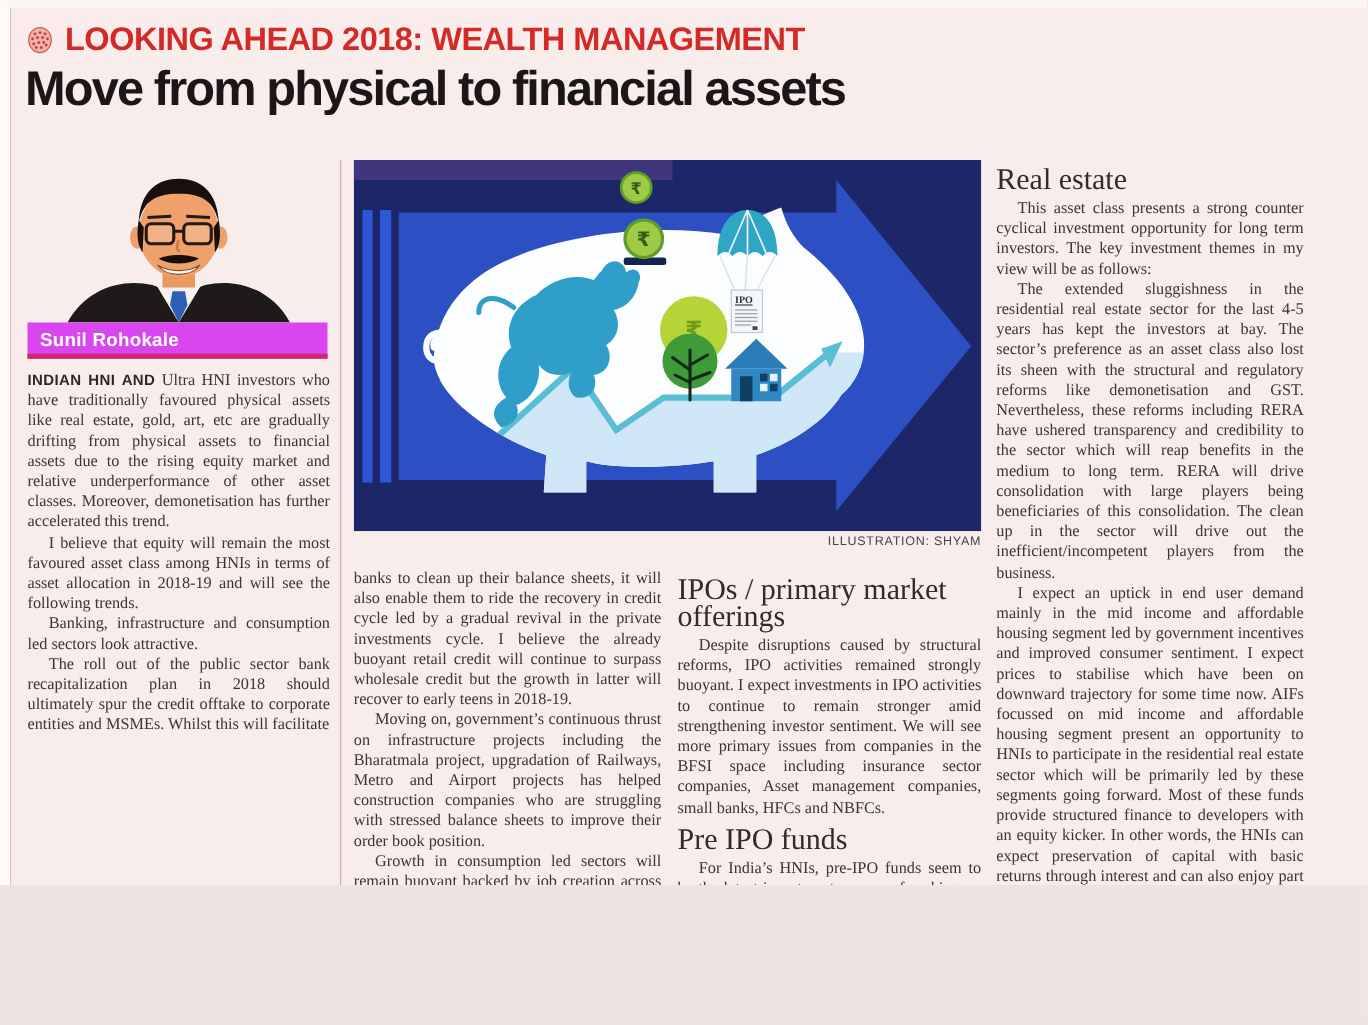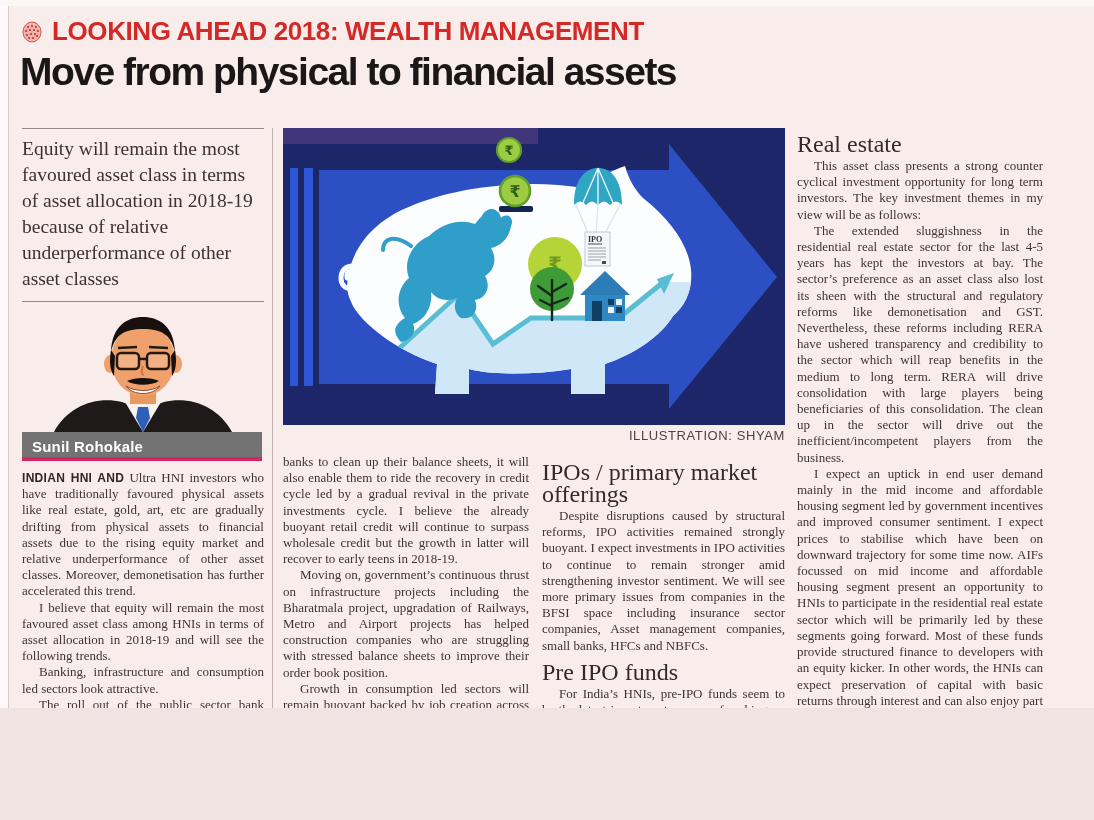--- a/index.html
+++ b/index.html
@@ -17,31 +17,31 @@
   
   .col1 { position:absolute; left:22px; top:128px; width:242px; height:692px; }
   .col-rule { position:absolute; left:272px; top:128px; width:1px; height:690px; background:#c3b1b0; }
   .mid { position:absolute; left:283px; top:128px; width:502px; }
   .col2 { position:absolute; left:283px; top:454px; width:246px; height:364px; overflow:hidden; }
   .col3 { position:absolute; left:542px; top:454px; width:243px; height:364px; overflow:hidden; }
   .col4 { position:absolute; left:797px; top:126px; width:246px; height:694px; overflow:hidden; }
 
   .standfirst { border-top:1px solid #95878a; border-bottom:1px solid #95878a; padding:7px 0 9px; font-size:19.5px; line-height:26px; color:#3c3134; }
   .portrait { display:block; margin-top:8px; width:242px; height:122px; }
-  .name-bar { width:240px; height:29px; background:#737373; border-bottom:4px solid #d4266a; color:#fff;
+  .name-bar { width:240px; height:29px; background:#d946ef; border-bottom:4px solid #d4266a; color:#fff;
               font-family:"Liberation Sans","DejaVu Sans",sans-serif; font-weight:bold; font-size:15px; line-height:29px; padding-left:10px; letter-spacing:0.2px; }
   .body-text { font-size:13px; line-height:16.2px; color:#3d3336; text-align:justify; }
   .body-text p { text-indent:17px; }
   .body-text p.noindent { text-indent:0; }
   .leadin { font-family:"Liberation Sans","DejaVu Sans",sans-serif; font-weight:bold; font-size:12px; letter-spacing:0.3px; color:#2e2628; }
   .subhead { font-size:24px; line-height:22px; color:#322a2c; margin:7px 0 3px; text-align:left; text-indent:0; font-weight:normal; }
   .col1 .body-text { margin-top:9px; height:340px; overflow:hidden; }
 
   .illus-wrap { width:502px; height:297px; display:block; }
-  .illus-credit { width:502px; text-align:right; font-family:"Liberation Sans","DejaVu Sans",sans-serif; font-size:13px; letter-spacing:0.6px; color:#4c4347; margin-top:3px; }
+  .illus-credit { width:502px; text-align:right; font-family:"Liberation Sans","DejaVu Sans",sans-serif; font-size:10px; letter-spacing:0.6px; color:#4c4347; margin-top:3px; }
 
   .byline { margin-top:2px; text-align:right; font-style:italic; font-size:14px; line-height:17px; color:#3d3336; }
 </style>
 </head>
 <body>
 
 <div class="page">
   <div class="edge-left"></div>
   <div class="edge-top"></div>
 
@@ -62,21 +62,20 @@
           <circle cx="15" cy="15" r="1.1"></circle>
         <circle cx="7" cy="17" r="1.1"></circle>
           <circle cx="11" cy="17" r="1.1"></circle>
       </g>
     </svg>
     <span class="kicker-text">LOOKING AHEAD 2018: WEALTH MANAGEMENT</span>
   </div>
   <h1 class="headline">Move from physical to financial assets</h1>
 
   <div class="col1">
-    <div class="standfirst">Equity will remain the most favoured asset class in terms of asset allocation in 2018-19 because of relative underperformance of other asset classes</div>
 
     <svg class="portrait" viewBox="0 0 242 122">
       <g>
         <path d="M 32,122 C 46,96 74,86 100,92 L 121,100 L 142,92 C 168,86 196,96 210,122 Z" fill="#1d1a19"></path>
         <polygon points="103,92 121,122 139,92 121,99" fill="#f5f2ef"></polygon>
         <polygon points="116,97 126,97 128,108 121,122 114,108" fill="#2d5fb8"></polygon>
         <rect x="108" y="76" width="26" height="18" fill="#e8995f"></rect>
         <ellipse cx="88" cy="54" rx="6" ry="9" fill="#eda06a"></ellipse>
         <ellipse cx="154" cy="54" rx="6" ry="9" fill="#eda06a"></ellipse>
         <ellipse cx="121" cy="50" rx="32" ry="36" fill="#f0a06b"></ellipse>

